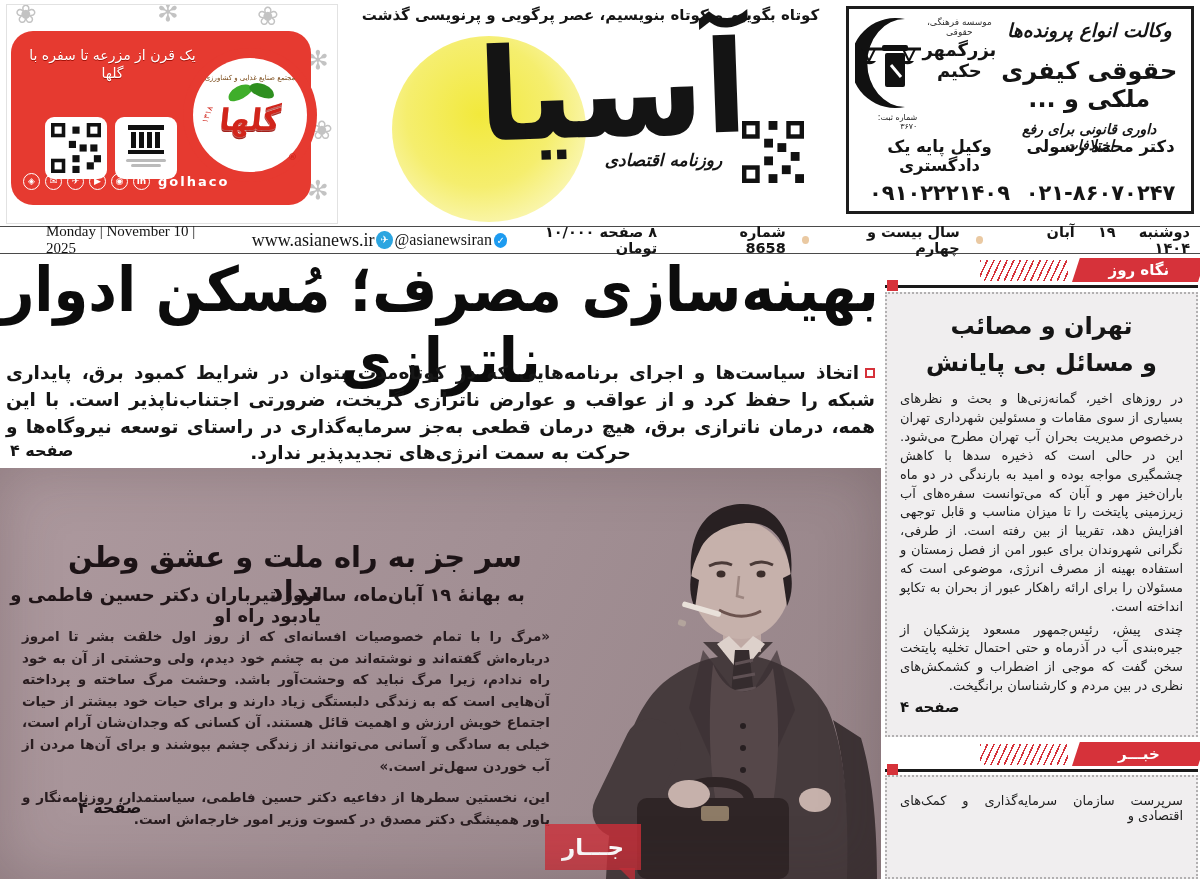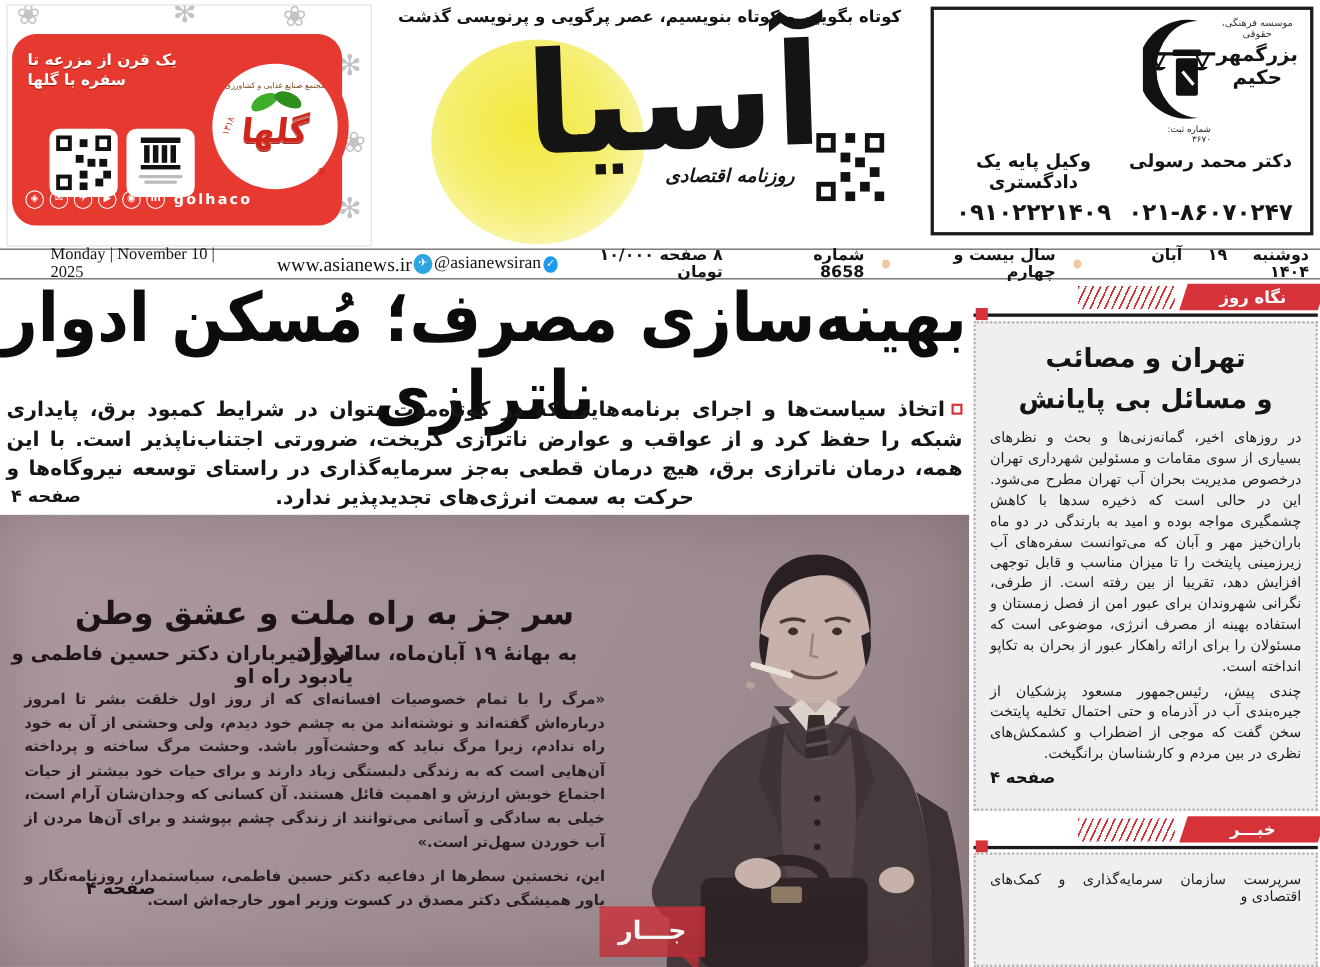--- a/index.html
+++ b/index.html
@@ -9,22 +9,22 @@
 
   
   #top-band { position:absolute; left:0; top:0; width:1200px; height:226px; }
 
   
   .golha-ad { position:absolute; left:6px; top:4px; width:332px; height:220px;
               background:#fff; border:1px solid #e2e2e2; overflow:hidden; }
   .herb { position:absolute; color:#c3c3c3; font-size:26px; }
   .golha-red { position:absolute; left:4px; top:26px; width:300px; height:174px;
                border-radius:22px; background:#e63a30; }
-  .golha-slogan { position:absolute; left:14px; top:16px; width:175px; text-align:left;
-                  color:#fff; font-weight:bold; font-size:14px; direction:rtl;
+  .golha-slogan { position:absolute; left:14px; top:16px; width:175px; text-align:center;
+                  color:#fff; font-weight:normal; font-size:14px; direction:rtl;
                   text-shadow:0 1px 0 #a31208; line-height:1.25; }
   .golha-circle { position:absolute; left:182px; top:27px; width:114px; height:114px;
                   border-radius:50%; background:#fff; box-shadow:0 0 0 10px #e63a30; }
   .golha-brand-sub { position:absolute; top:16px; left:5px; width:104px; text-align:center;
                      font-size:7px; color:#7a4a18; direction:rtl; }
   .leaf { position:absolute; width:26px; height:13px; border-radius:50% 50% 50% 50%/60% 60% 40% 40%; }
   .leaf1 { left:34px; top:28px; background:#3fae2a; transform:rotate(-28deg); }
   .leaf2 { left:56px; top:26px; background:#2e8f1f; transform:rotate(22deg); }
   .golha-brand { position:absolute; left:0; top:44px; width:100%; text-align:center;
                  color:#d1251b; font-size:30px; font-weight:bold;
@@ -232,20 +232,25 @@
         <rect x="5" y="8" width="2" height="2" fill="#111"></rect>
           <rect x="9" y="10" width="2" height="2" fill="#111"></rect>
         <rect x="12" y="12" width="2" height="2" fill="#111"></rect>
           <rect x="6" y="12" width="2" height="2" fill="#111"></rect>
       </svg>
     </div>
   </div>
 
   <div class="legal-ad">
     <div class="la-top">
+      <div class="la-right">
+        <div class="la-l1">وکالت انواع پرونده‌ها</div>
+        <div class="la-l2">حقوقی کیفری ملکی و ...</div>
+        <div class="la-l3">داوری قانونی برای رفع اختلافات</div>
+      </div>
       <div class="la-left">
         <div class="la-name-col">
           <div class="la-inst-type">موسسه فرهنگی، حقوقی</div>
           <div class="la-inst-name">بزرگمهر حکیم</div>
         </div>
         <div class="la-emblem">
           <svg width="66" height="96" viewBox="0 0 66 96">
             <path d="M50 4 A45 45 0 1 0 50 92 A36 42 0 1 1 50 4 Z" fill="#111"></path>
             <rect x="30" y="38" width="20" height="34" rx="2" fill="#111"></rect>
             <rect x="27" y="30" width="26" height="6" rx="2" fill="#111"></rect>

